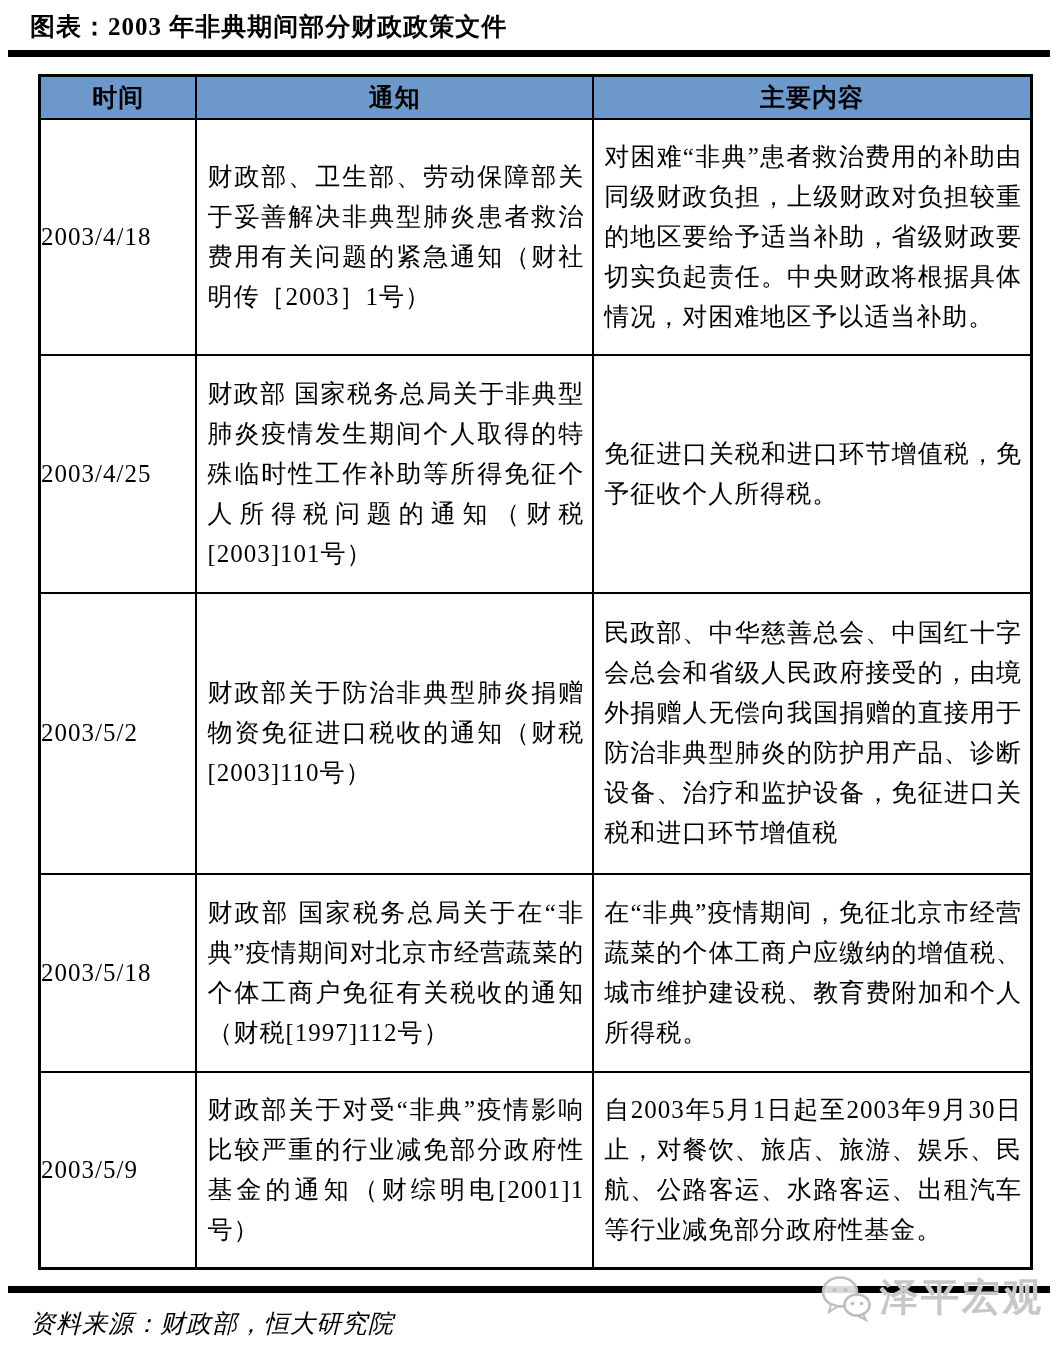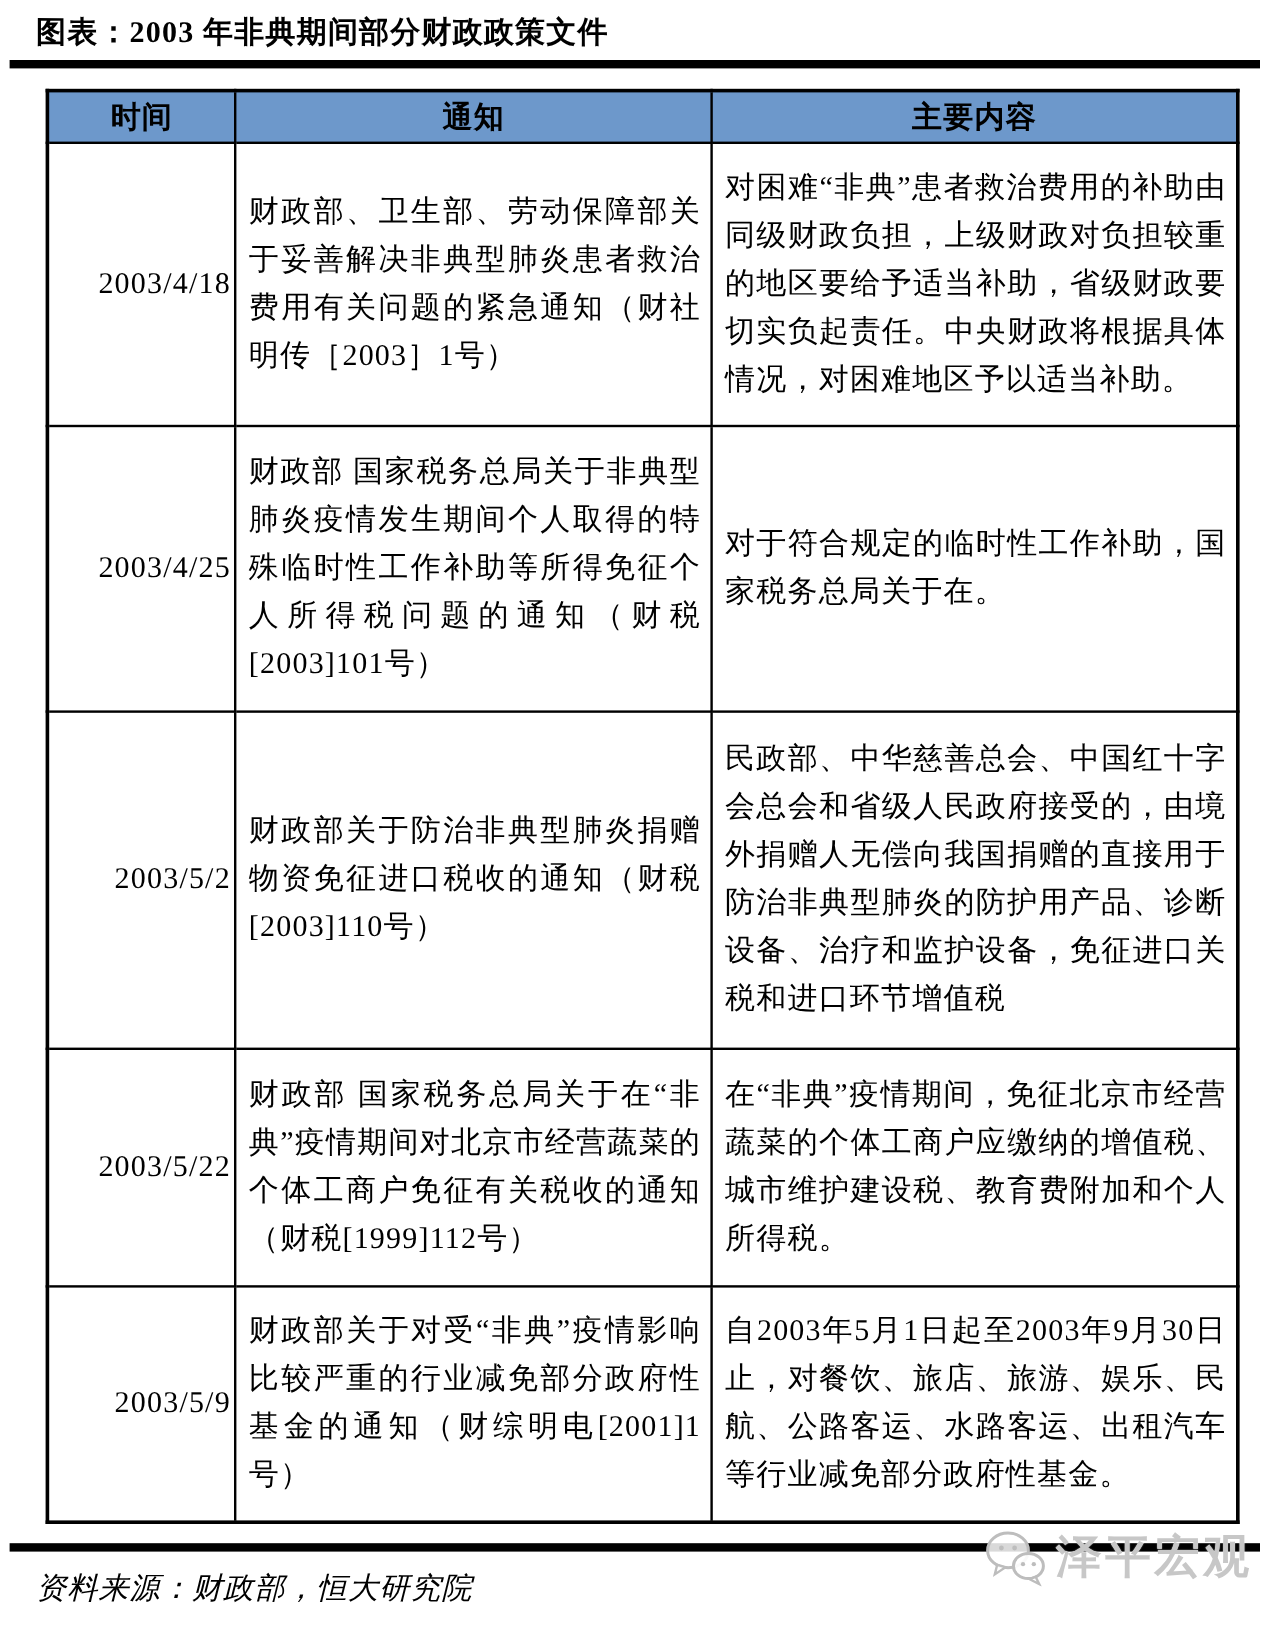--- a/index.html
+++ b/index.html
@@ -41,21 +41,21 @@
   .policy-table th{
     height:43px;
     font-weight:bold;
     text-align:center;
     vertical-align:middle;
   }
   col.c-date{width:155px;}
   col.c-notice{width:392px;}
   col.c-content{width:433px;}
   td.date-cell{
-    text-align:right;
+    text-align:left;
     vertical-align:middle;
     padding:0 3px 0 0;
     white-space:nowrap;
   }
   td.notice-cell,td.content-cell{
     vertical-align:middle;
     text-align:justify;
     text-justify:inter-ideograph;
     line-height:40px;
     padding:4px 8px 4px 10px;
@@ -107,30 +107,30 @@
   </thead>
   <tbody>
       <tr style="height: 236px;">
         <td class="date-cell">2003/4/18</td>
         <td class="notice-cell">财政部、卫生部、劳动保障部关于妥善解决非典型肺炎患者救治费用有关问题的紧急通知（财社明传［2003］1号）</td>
         <td class="content-cell">对困难“非典”患者救治费用的补助由同级财政负担，上级财政对负担较重的地区要给予适当补助，省级财政要切实负起责任。中央财政将根据具体情况，对困难地区予以适当补助。</td>
       </tr>
       <tr style="height: 238px;">
         <td class="date-cell">2003/4/25</td>
         <td class="notice-cell">财政部 国家税务总局关于非典型肺炎疫情发生期间个人取得的特殊临时性工作补助等所得免征个人所得税问题的通知（财税[2003]101号）</td>
-        <td class="content-cell">对于符合规定的临时性工作补助，国家税务总局关于在。</td>
+        <td class="content-cell">免征进口关税和进口环节增值税，免予征收个人所得税。</td>
       </tr>
       <tr style="height: 281px;">
         <td class="date-cell">2003/5/2</td>
         <td class="notice-cell">财政部关于防治非典型肺炎捐赠物资免征进口税收的通知（财税[2003]110号）</td>
         <td class="content-cell">民政部、中华慈善总会、中国红十字会总会和省级人民政府接受的，由境外捐赠人无偿向我国捐赠的直接用于防治非典型肺炎的防护用产品、诊断设备、治疗和监护设备，免征进口关税和进口环节增值税</td>
       </tr>
       <tr style="height: 198px;">
-        <td class="date-cell">2003/5/22</td>
-        <td class="notice-cell">财政部 国家税务总局关于在“非典”疫情期间对北京市经营蔬菜的个体工商户免征有关税收的通知（财税[1999]112号）</td>
+        <td class="date-cell">2003/5/18</td>
+        <td class="notice-cell">财政部 国家税务总局关于在“非典”疫情期间对北京市经营蔬菜的个体工商户免征有关税收的通知（财税[1997]112号）</td>
         <td class="content-cell">在“非典”疫情期间，免征北京市经营蔬菜的个体工商户应缴纳的增值税、城市维护建设税、教育费附加和个人所得税。</td>
       </tr>
       <tr style="height: 197px;">
         <td class="date-cell">2003/5/9</td>
         <td class="notice-cell">财政部关于对受“非典”疫情影响比较严重的行业减免部分政府性基金的通知（财综明电[2001]1号）</td>
         <td class="content-cell">自2003年5月1日起至2003年9月30日止，对餐饮、旅店、旅游、娱乐、民航、公路客运、水路客运、出租汽车等行业减免部分政府性基金。</td>
       </tr>
     </tbody>
 </table>
 

